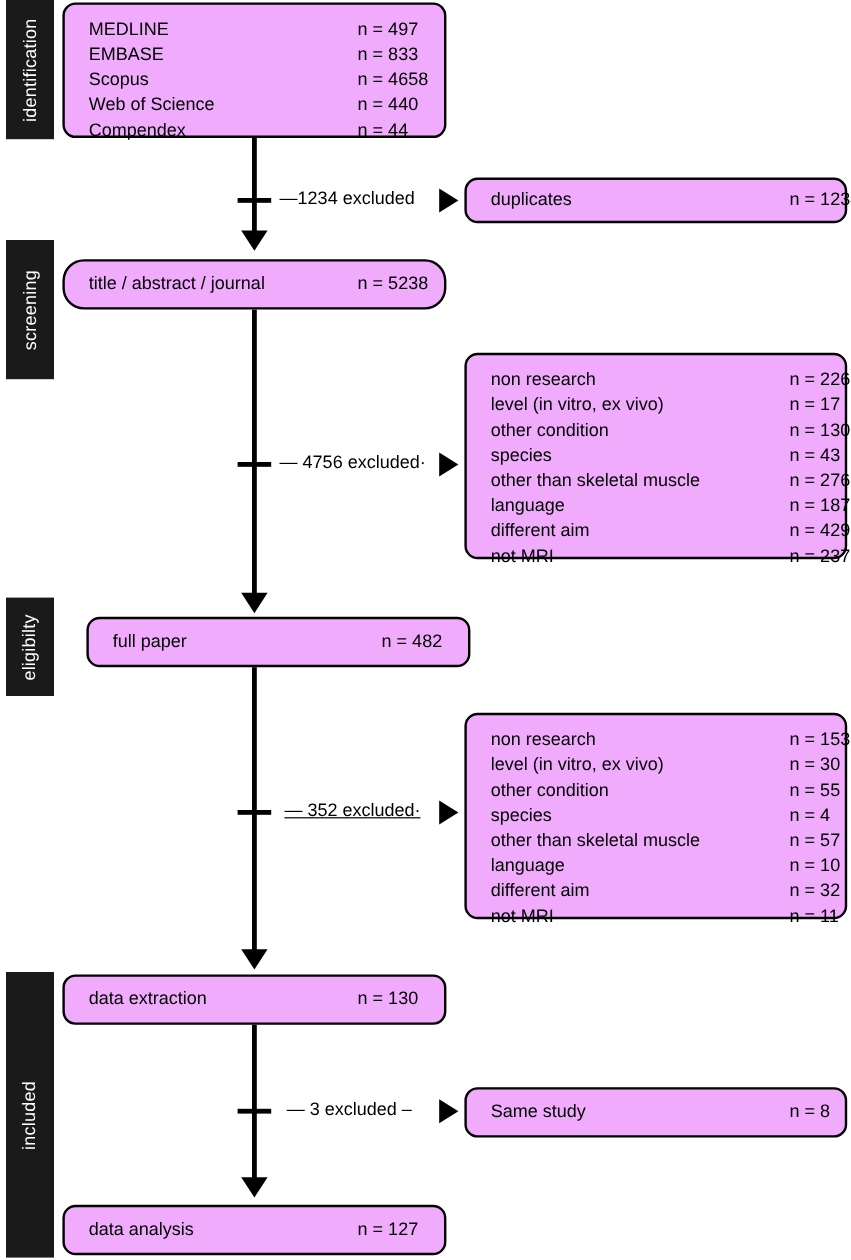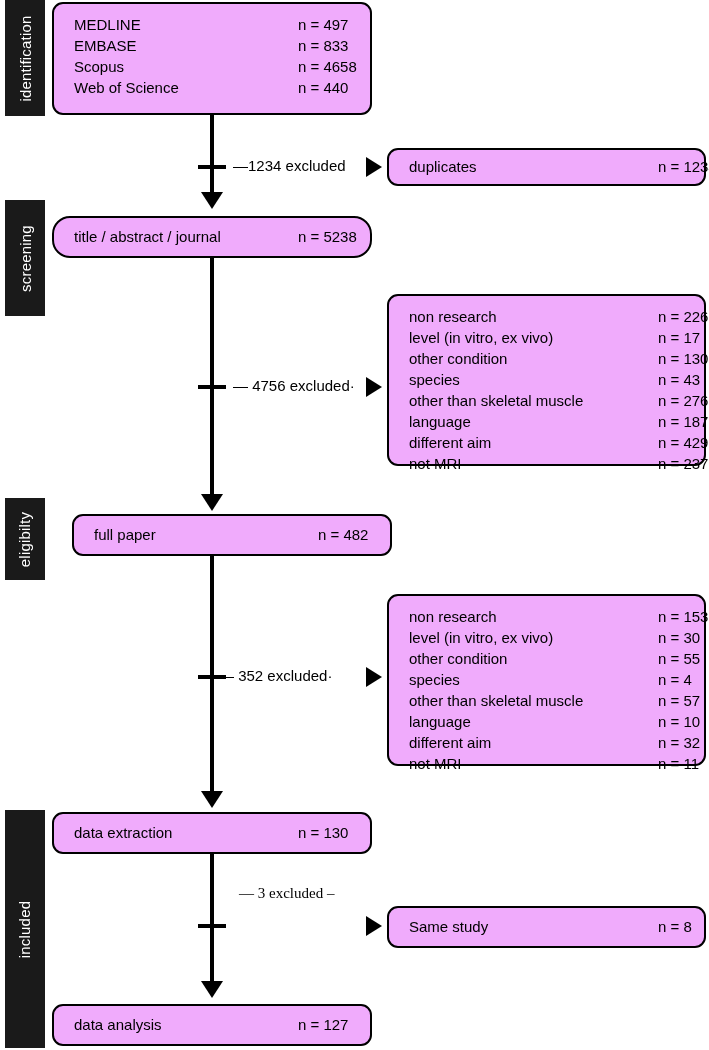--- a/index.html
+++ b/index.html
@@ -91,20 +91,24 @@
       <span class="num">n = 833</span>
     </div>
     <div class="row">
       <span class="lbl">Scopus</span>
       <span class="num">n = 4658</span>
     </div>
     <div class="row">
       <span class="lbl">Web of Science</span>
       <span class="num">n = 440</span>
     </div>
+    <div class="row">
+      <span class="lbl">Compendex</span>
+      <span class="num">n = 44</span>
+    </div>
   </div>
 
   <div class="vline" style="left:210px;top:115px;height:85px;"></div>
   <div class="arrow-down" style="left:201px;top:192px;"></div>
   <div class="tick" style="left:198px;top:165px;width:28px;"></div>
   <div class="excl-label" style="left:233px;top:158px;">—1234 excluded</div>
   <div class="arrow-right" style="left:366px;top:157px;"></div>
 
   <div class="box right single" style="left:387px;top:148px;width:319px;height:38px;">
     <div class="row">
@@ -164,21 +168,21 @@
   <div class="box single" style="left:52px;top:514px;width:320px;height:42px;margin-left:20px;">
     <div class="row">
       <span class="lbl">full paper</span>
       <span class="num">n = 482</span>
     </div>
   </div>
 
   <div class="vline" style="left:210px;top:556px;height:243px;"></div>
   <div class="arrow-down" style="left:201px;top:791px;"></div>
   <div class="tick" style="left:198px;top:675px;width:28px;"></div>
-  <div class="excl-label" style="left:219px;top:668px;">— 352 excluded·</div>
+  <div class="excl-label" style="left:237px;top:668px;text-decoration:underline;">— 352 excluded·</div>
   <div class="arrow-right" style="left:366px;top:667px;"></div>
 
   <div class="box right list" style="left:387px;top:594px;width:319px;height:172px;">
     <div class="row">
       <span class="lbl">non research</span>
       <span class="num">n = 153</span>
     </div>
     <div class="row">
       <span class="lbl">level (in vitro, ex vivo)</span>
       <span class="num">n = 30</span>
@@ -212,21 +216,21 @@
   <div class="box single" style="left:52px;top:812px;width:320px;height:42px;">
     <div class="row">
       <span class="lbl">data extraction</span>
       <span class="num">n = 130</span>
     </div>
   </div>
 
   <div class="vline" style="left:210px;top:854px;height:135px;"></div>
   <div class="arrow-down" style="left:201px;top:981px;"></div>
   <div class="tick" style="left:198px;top:924px;width:28px;"></div>
-  <div class="excl-label" style="left:239px;top:885px;font-family:Liberation Serif, serif;">— 3 excluded –</div>
+  <div class="excl-label" style="left:239px;top:917px;">— 3 excluded –</div>
   <div class="arrow-right" style="left:366px;top:916px;"></div>
 
   <div class="box right single" style="left:387px;top:906px;width:319px;height:42px;text-align:center;">
     <div class="row">
       <span class="lbl">Same study</span>
       <span class="num">n = 8</span>
     </div>
   </div>
 
   <div class="box single" style="left:52px;top:1004px;width:320px;height:42px;">

